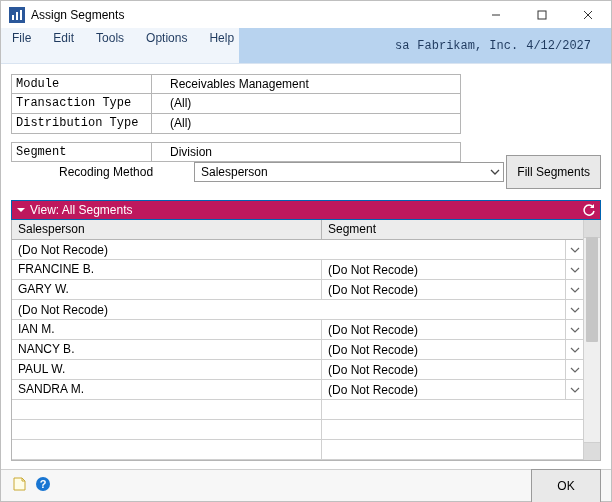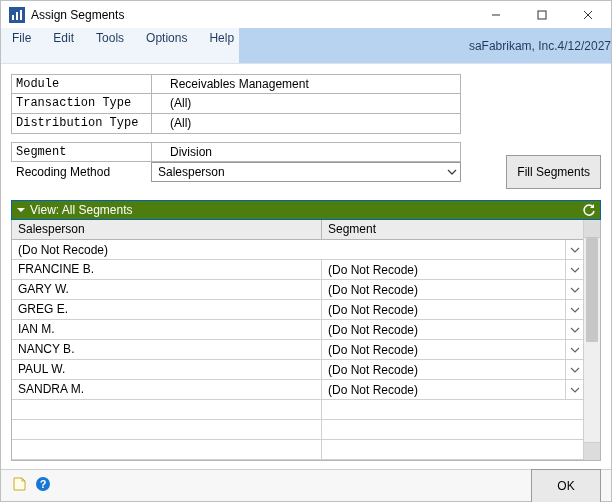--- a/index.html
+++ b/index.html
@@ -10,43 +10,43 @@
   .titlebar .app-icon { width: 16px; height: 16px; margin: 0 6px 0 8px; background: #2a579a; display: inline-flex; align-items: center; justify-content: center; }
   .titlebar .app-icon svg { width: 12px; height: 12px; }
   .titlebar .title-text { flex: 1; color: #000; font-size: 12px; }
   .titlebar .win-btns { display: flex; height: 100%; }
   .titlebar .win-btn { width: 46px; display: flex; align-items: center; justify-content: center; color: #555; }
   .titlebar .win-btn svg { width: 10px; height: 10px; stroke: #333; stroke-width: 1; fill: none; }
 
   .menubar { height: 40px; display: flex; border-bottom: 1px solid #d9e4f1; background: linear-gradient(to right, #f0f5fb 0%, #f0f5fb 39%, #b8d3ef 39%, #b8d3ef 100%); }
   .menubar .left-menus { display: flex; }
   .menubar .menu-item { padding: 3px 11px 3px 11px; color: #1f3a5f; cursor: default; }
-  .menubar .right-info { margin-left: auto; display: flex; align-items: center; padding-right: 0; color: #1f3a5f; }
+  .menubar .right-info { margin-left: auto; display: flex; align-items: center; padding-right: 20px; color: #1f3a5f; gap: 8px; font-family: Liberation Mono, monospace;}
 
   .client { flex: 1; padding: 10px 10px 0 10px; display: flex; flex-direction: column; background: #fff; }
 
   .form-block { display: flex; flex-direction: column; }
   .form-row { display: flex; height: 20px; }
   .form-label { width: 140px; border: 1px solid #b5b5b5; border-right: 0; padding: 2px 4px; background: #fff; font-size: 12px; font-family: Liberation Mono, monospace; }
   .form-value { width: 310px; border: 1px solid #b5b5b5; padding: 2px 18px; background: #fff; font-size: 12px; }
   .form-block .form-row + .form-row .form-label,
   .form-block .form-row + .form-row .form-value { border-top: 0; }
 
   .spacer-8 { height: 8px; }
 
   .select-wrap { width: 310px; border: 1px solid #9a9a9a; display: flex; align-items: center; height: 20px; background: #fff; }
   .select-wrap span { flex: 1; padding: 2px 6px; font-size: 12px; }
   .select-wrap svg, .dd-chevron svg { width: 10px; height: 10px; }
   .dd-chevron { width: 16px; height: 100%; display: flex; align-items: center; justify-content: center; }
 
-  .fill-row { display: flex; align-items: center; height: 20px; }
+  .fill-row { display: flex; align-items: center; height: 20px; margin-left: 43px; }
   .btn-std { height: 34px; padding: 0 10px; min-width: 80px; border: 1px solid #9a9a9a; background: #e9e9e9; font-size: 12px; display: inline-flex; align-items: center; justify-content: center; cursor: default; }
 
   .grid-block { margin-top: 18px; display: flex; flex-direction: column; flex: 1; min-height: 0; }
-  .grid-header-bar { height: 20px; background: #4d7c0f; color: #fff; display: flex; align-items: center; border: 1px solid #0063b1; }
+  .grid-header-bar { height: 20px; background: #be185d; color: #fff; display: flex; align-items: center; border: 1px solid #0063b1; }
   .grid-header-bar .menu-chevron { width: 18px; display: flex; align-items: center; justify-content: center; height:100%; }
   .grid-header-bar .menu-chevron svg { width: 8px; height: 8px; }
   .grid-header-bar .view-label { flex: 1; font-size: 12px; }
   .grid-header-bar .refresh-btn { width: 22px; display: flex; align-items: center; justify-content: center; }
   .grid-header-bar .refresh-btn svg { width: 14px; height: 14px; }
 
   .grid-wrap { flex: 1; display: flex; border: 1px solid #b5b5b5; border-top: 0; min-height: 0; }
   .grid-body { flex: 1; overflow: hidden; display: flex; flex-direction: column; }
   .grid-cols { display: flex; height: 20px; background: #ececec; border-bottom: 1px solid #b5b5b5; }
   .grid-col1 { width: 310px; border-right: 1px solid #b5b5b5; padding: 2px 6px; font-size: 12px; }
@@ -206,21 +206,20 @@
                 <div class="cell-b">
                   <span>(Do Not Recode)</span>
                   <div class="dd-chevron">
                     <svg viewBox="0 0 10 10">
                       <path d="M1 3 L5 7 L9 3" fill="none" stroke="#666" stroke-width="1.2"></path>
                     </svg>
                   </div>
                 </div>
               </div>
               <div class="grid-row">
-                <div class="cell-a">GREG E.</div>
                 <div class="cell-b">
                   <span>(Do Not Recode)</span>
                   <div class="dd-chevron">
                     <svg viewBox="0 0 10 10">
                       <path d="M1 3 L5 7 L9 3" fill="none" stroke="#666" stroke-width="1.2"></path>
                     </svg>
                   </div>
                 </div>
               </div>
               <div class="grid-row">

